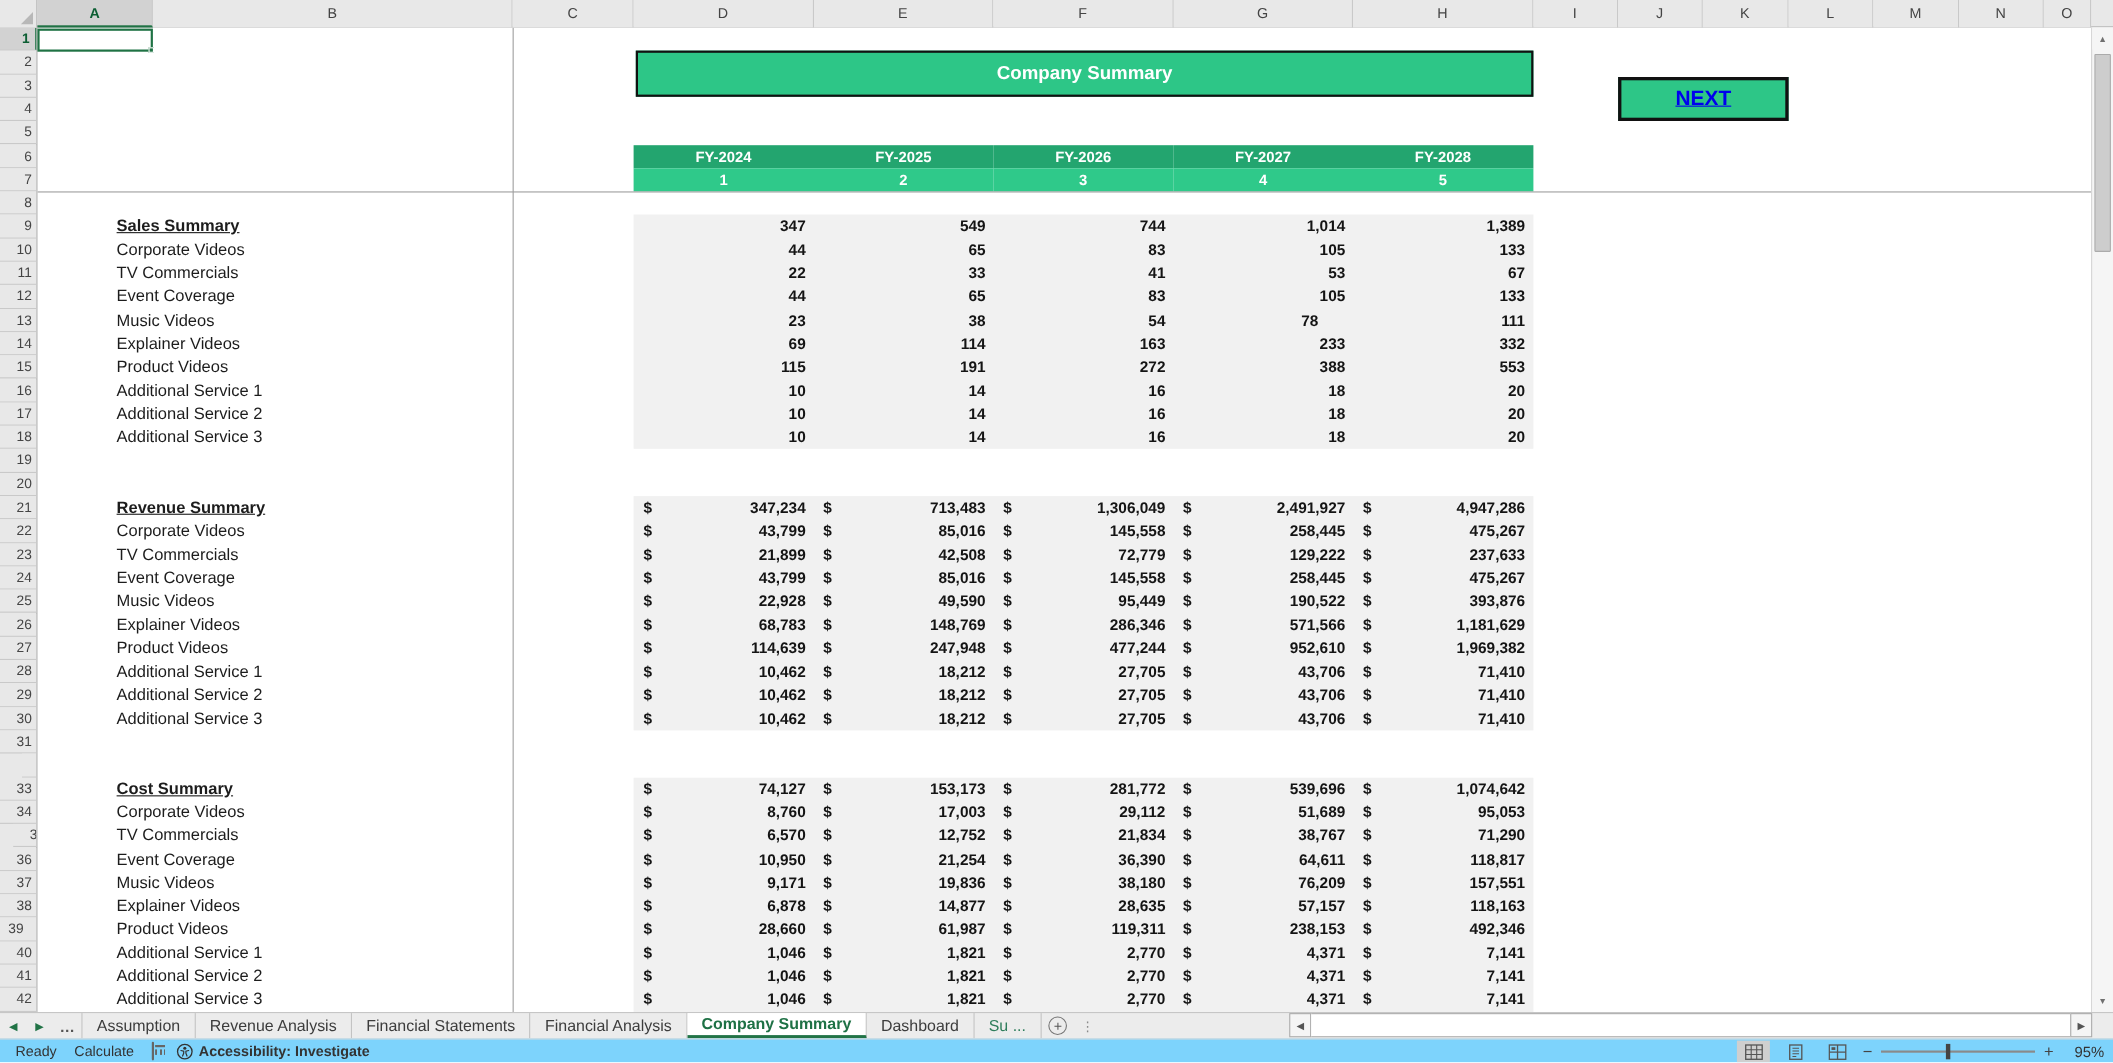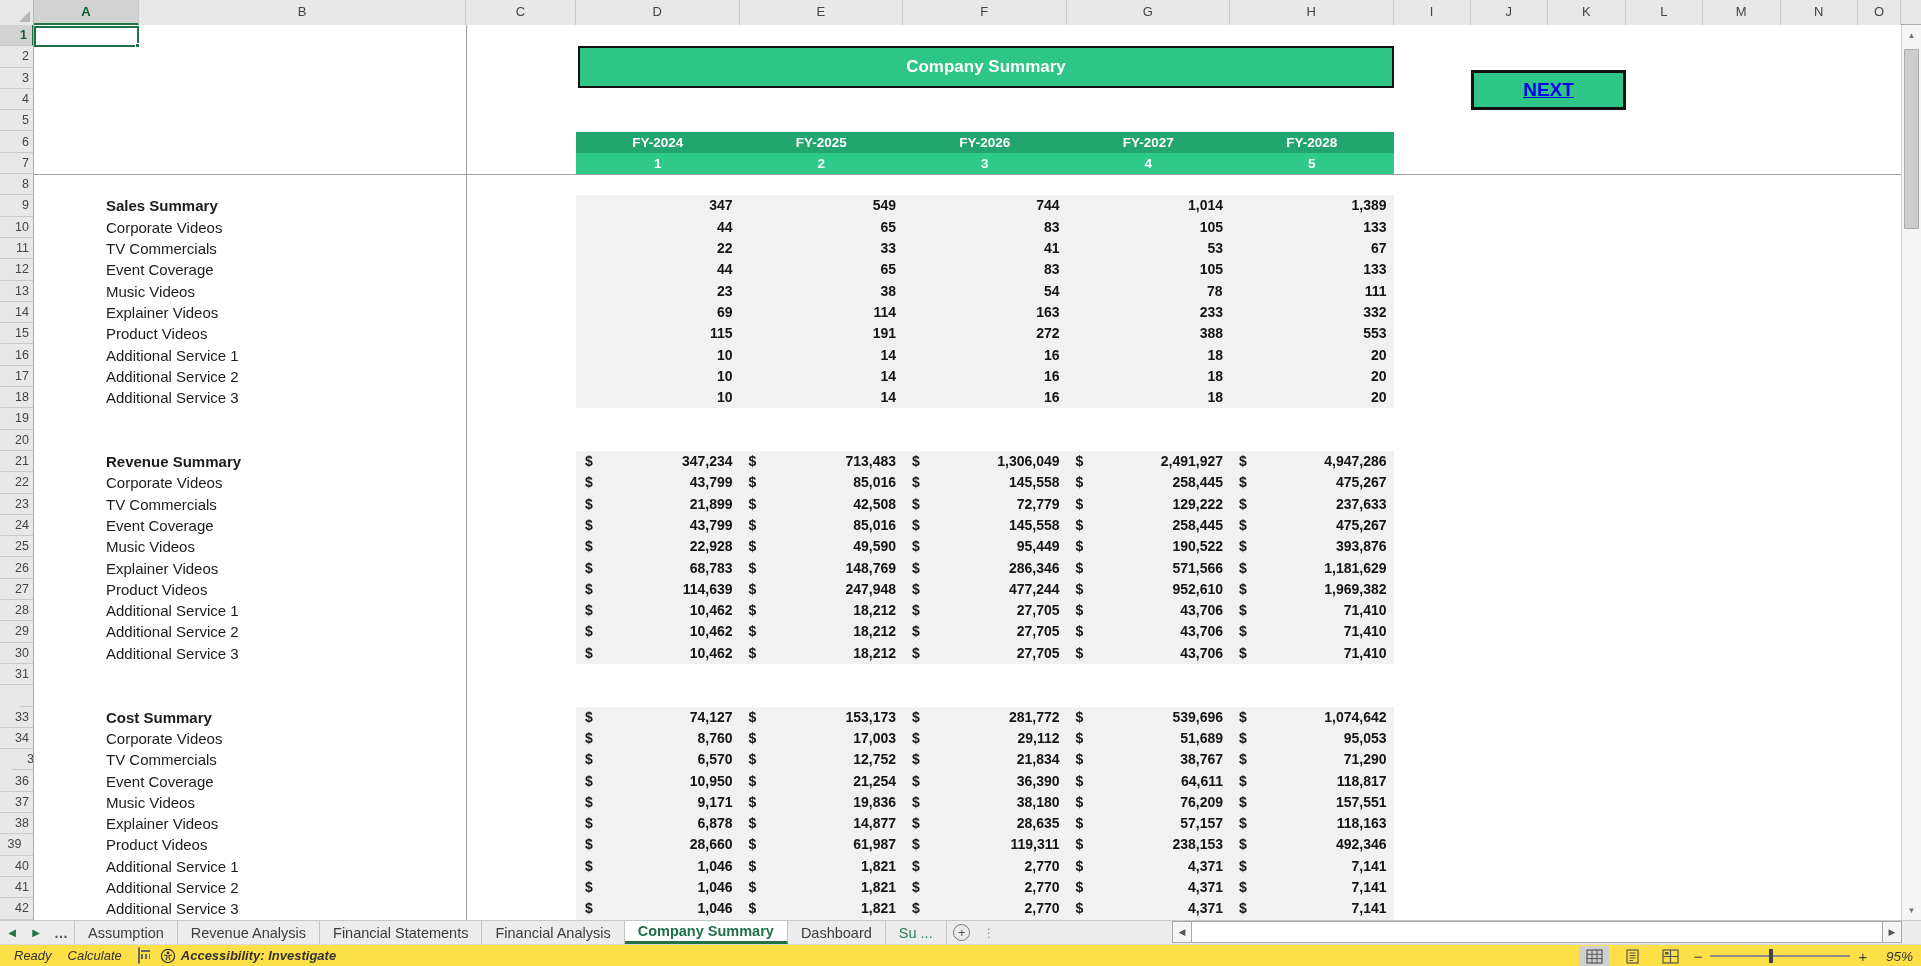--- a/index.html
+++ b/index.html
@@ -37,21 +37,21 @@
   #next-btn span { color:#0000EE; font-weight:bold; font-size:19px; text-decoration:underline; }
 
   .fy-cell { position:absolute; height:22px; line-height:22px; text-align:center;
     color:#fff; font-weight:bold; font-size:13.5px; background:#23A56F; z-index:2; }
   .fy-num  { background:#2FC98A; }
 
   .section-bg { position:absolute; background:#F1F1F1; z-index:1; }
 
   .lbl { position:absolute; left:106px; width:330px; font-size:15px; color:#1C1C1C;
     line-height:21.3px; white-space:nowrap; z-index:2; }
-  .lbl.hd { font-weight:bold; }
+  .lbl.hd { font-weight:bold; text-decoration:underline; }
 
   .vcell { position:absolute; width:163.5px; line-height:21.3px; font-size:14px;
     font-weight:bold; color:#141414; z-index:2; }
   .vcell .num { position:absolute; right:7px; top:0; }
   .vcell .cur { position:absolute; left:9px; top:0; }
 
   
   #vscroll { position:absolute; right:0; top:25px; width:20px; height:895px;
     background:#F5F5F5; border-left:1px solid #D4D4D4; z-index:7; }
   .sb-btn { position:absolute; left:0; width:19px; height:20px; color:#707070; font-size:8px;
@@ -76,22 +76,22 @@
     color:#555; font-size:13px; line-height:15px; text-align:center; }
   #tab-kebab { width:24px; display:flex; align-items:center; justify-content:center;
     color:#8a8a8a; font-size:12px; letter-spacing:0; cursor:pointer; }
   #hscroll { position:absolute; right:19px; top:921px; width:730px; height:22px; display:flex; z-index:9; }
   .hs-btn { width:20px; height:22px; display:flex; align-items:center; justify-content:center;
     border:1px solid #ABABAB; background:#F5F5F5; color:#555; font-size:9px; cursor:pointer; }
   #hs-track { flex:1; background:#fff; border:1px solid #ABABAB; border-left:none; border-right:none; }
 
   
   #statusbar { position:absolute; left:0; top:944px; width:1921px; height:22px;
-    background:#fde047; border-top:1px solid #DADADA; display:flex; align-items:center;
-    font-size:13px; color:#333; z-index:8;font-style:italic; }
+    background:#7dd3fc; border-top:1px solid #DADADA; display:flex; align-items:center;
+    font-size:13px; color:#333; z-index:8; }
   #statusbar .item { margin-left:16px; cursor:pointer; }
   #status-ready { margin-left:14px !important; }
   #macro-icon { width:15px; height:14px; border:1px solid #666; border-radius:2px; position:relative; }
   #macro-icon:before { content:""; position:absolute; left:2px; top:2px; width:9px; height:2px; background:#666; }
   #macro-icon:after { content:""; position:absolute; left:2px; top:6px; width:9px; height:5px;
     background:repeating-linear-gradient(90deg,#666 0 2px,transparent 2px 4px); }
   #acc-group { display:flex; align-items:center; gap:5px; margin-left:20px; cursor:pointer; }
   #acc-text { font-weight:bold; }
   #status-right { position:absolute; right:8px; top:0; height:22px; display:flex; align-items:center; gap:8px; }
   .view-icon { width:30px; height:20px; display:flex; align-items:center; justify-content:center; cursor:pointer; }
@@ -275,21 +275,21 @@
           <div class="lbl" style="top: 280.6px;">Music Videos</div>
           <div class="vcell" style="left: 576px; top: 280.6px; height: 21.3px;">
             <span class="num">23</span>
           </div>
           <div class="vcell" style="left: 739.5px; top: 280.6px; height: 21.3px;">
             <span class="num">38</span>
           </div>
           <div class="vcell" style="left: 903px; top: 280.6px; height: 21.3px;">
             <span class="num">54</span>
           </div>
-          <div class="vcell" style="left: 1066px; top: 280.6px; height: 21.3px;">
+          <div class="vcell" style="left: 1042px; top: 280.6px; height: 21.3px;">
             <span class="num">78</span>
           </div>
           <div class="vcell" style="left: 1230px; top: 280.6px; height: 21.3px;">
             <span class="num">111</span>
           </div>
           <div class="lbl" style="top: 301.9px;">Explainer Videos</div>
           <div class="vcell" style="left: 576px; top: 301.9px; height: 21.3px;">
             <span class="num">69</span>
           </div>
           <div class="vcell" style="left: 739.5px; top: 301.9px; height: 21.3px;">

